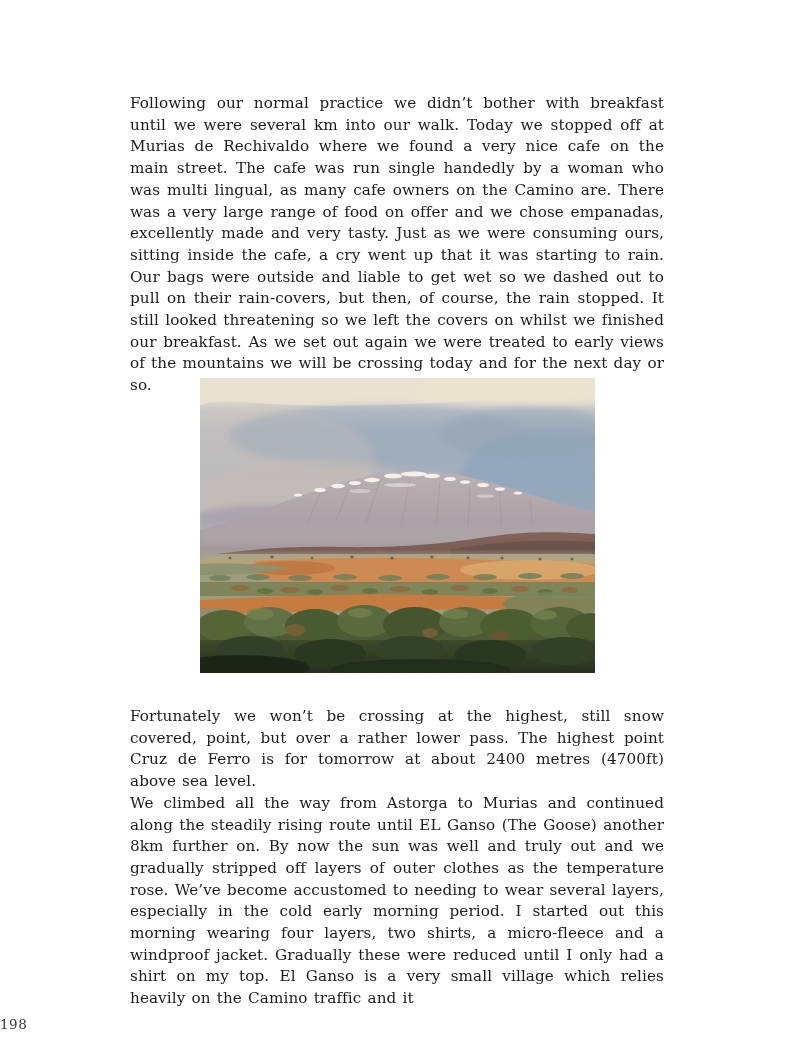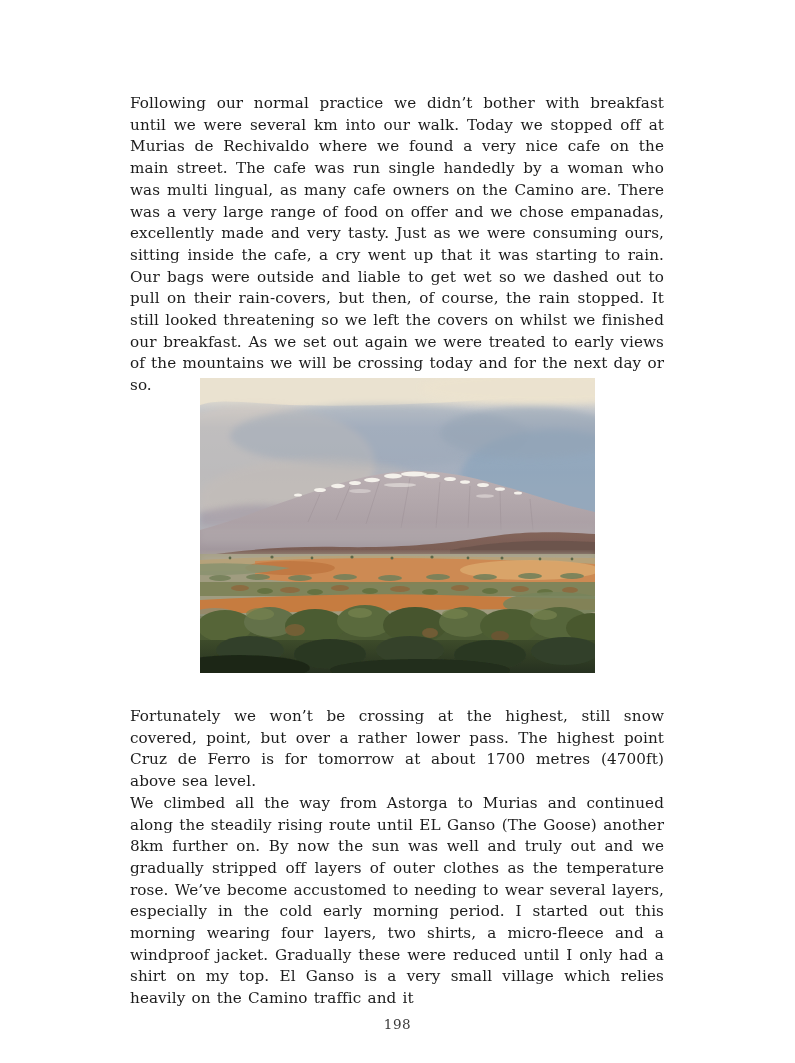--- a/index.html
+++ b/index.html
@@ -40,21 +40,21 @@
     top: 706px;
     left: 130px;
     width: 534px;
   }
   .text-block-2 .para + .para { }
   .page-number {
     position: absolute;
     top: 1016px;
     left: 0;
     width: 795px;
-    text-align: center;
+    text-align: left;
     font-size: 13.5px;
     color: #3a3a3a;
     letter-spacing: 0.5px;
   }
 </style>
 </head>
 <body>
 
 <div class="page">
 
@@ -227,19 +227,19 @@
           <ellipse cx="290" cy="277" rx="36" ry="15" fill="#2c3924"></ellipse>
           <ellipse cx="365" cy="273" rx="34" ry="14" fill="#31402a"></ellipse>
           <ellipse cx="40" cy="290" rx="70" ry="13" fill="#1d2817"></ellipse>
           <ellipse cx="220" cy="292" rx="90" ry="11" fill="#222d1b"></ellipse>
         </g>
       </g>
     </svg>
   </figure>
 
   <div class="text-block-2">
-    <p class="para">Fortunately we won’t be crossing at the highest, still snow covered, point, but over a rather lower pass. The highest point Cruz de Ferro is for tomorrow at about 1700 metres (4700ft) above sea level.</p>
+    <p class="para">Fortunately we won’t be crossing at the highest, still snow covered, point, but over a rather lower pass. The highest point Cruz de Ferro is for tomorrow at about 2400 metres (4700ft) above sea level.</p>
     <p class="para">We climbed all the way from Astorga to Murias and continued along the steadily rising route until EL Ganso (The Goose) another 8km further on. By now the sun was well and truly out and we gradually stripped off layers of outer clothes as the temperature rose. We’ve become accustomed to needing to wear several layers, especially in the cold early morning period. I started out this morning wearing four layers, two shirts, a micro-fleece and a windproof jacket. Gradually these were reduced until I only had a shirt on my top. El Ganso is a very small village which relies heavily on the Camino traffic and it</p>
   </div>
 
   <div class="page-number">198</div>
 
 </div>
 
 </body></html>

